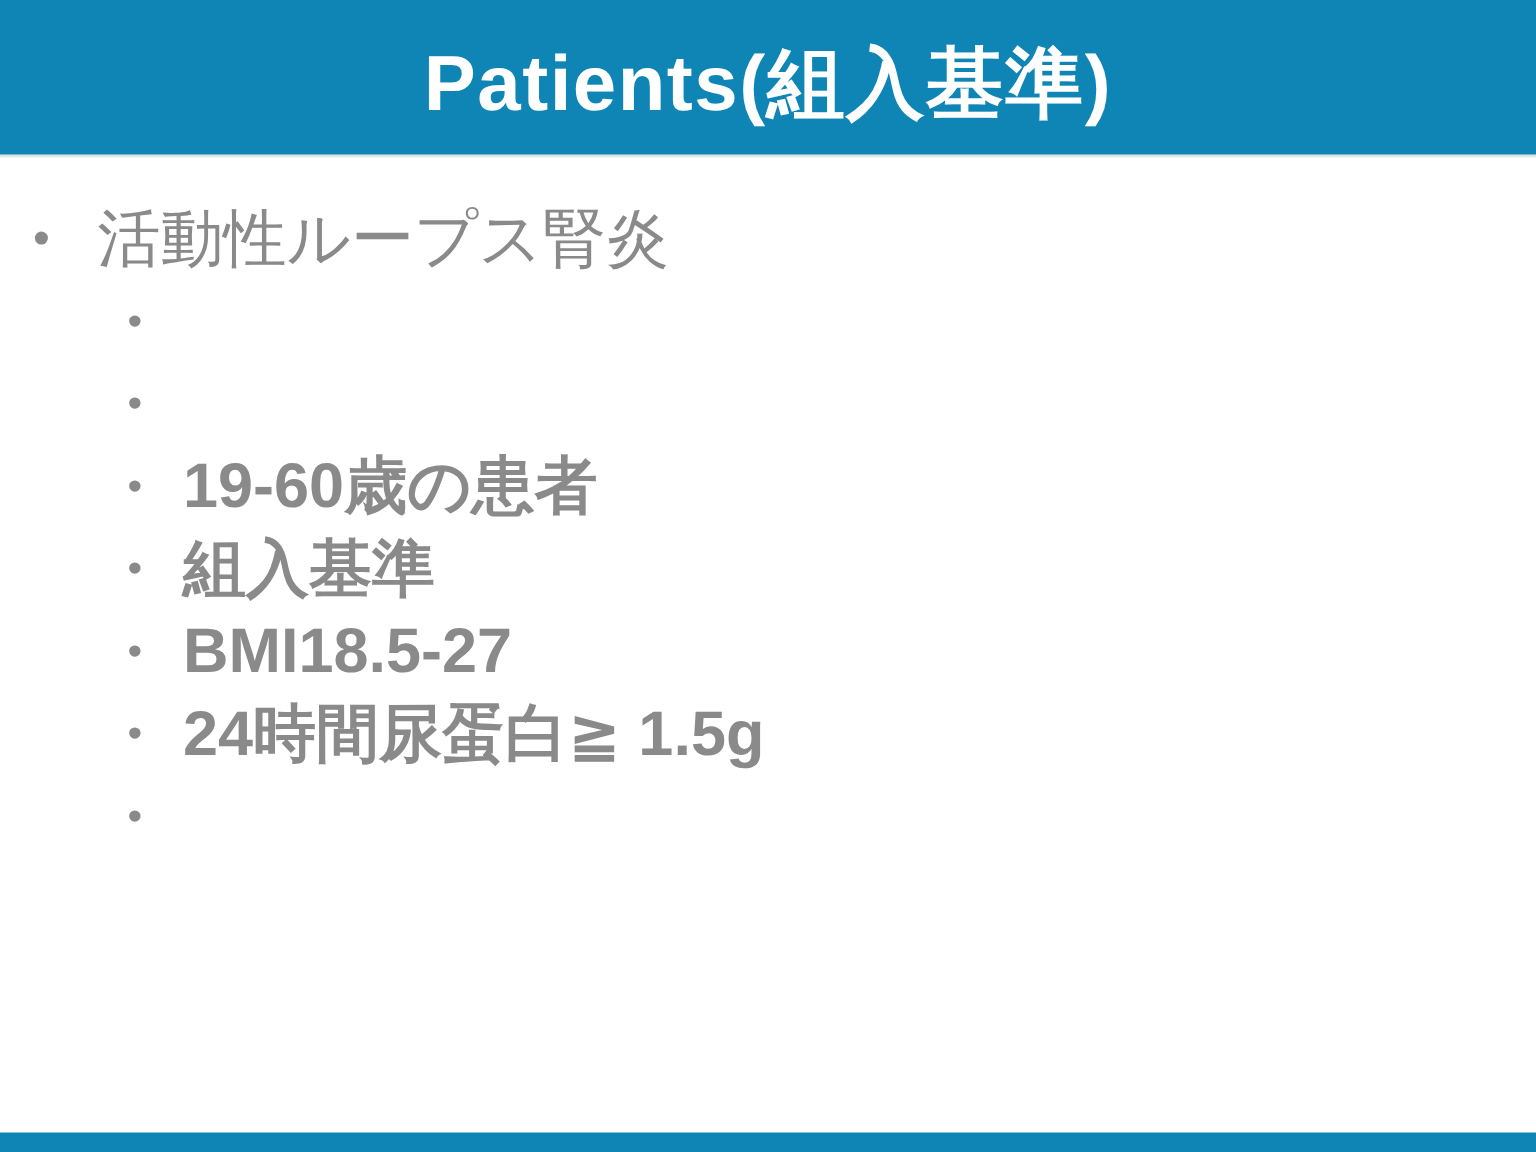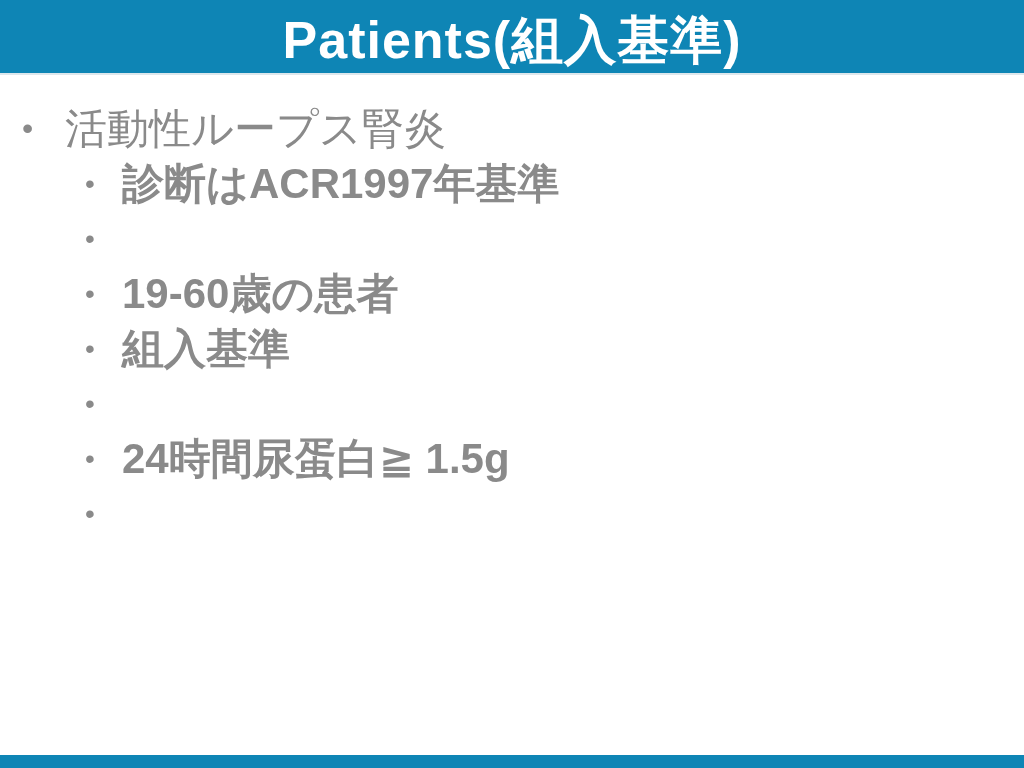--- a/index.html
+++ b/index.html
@@ -5,21 +5,21 @@
   html, body { margin: 0; padding: 0; }
   body { width: 1024px; height: 768px; background: #ffffff; overflow: hidden; }
   .slide {
     position: relative;
     width: 1024px; height: 768px;
     background: #ffffff;
     font-family: "Liberation Sans", "DejaVu Sans", sans-serif;
     overflow: hidden;
   }
   .title-bar {
-    height: 73px;
+    height: 103px;
     background: #0e85b5;
     display: flex;
     align-items: center;
     justify-content: center;
     box-shadow: 0 2px 0 rgba(120, 160, 180, 0.25);
   }
   .title-bar h1 {
     margin: 0;
     padding-top: 8px;
     color: #ffffff;
@@ -73,35 +73,35 @@
   <main class="content">
 
     <div class="row">
       <span class="bullet b1">•</span>
       <span class="l1-text">活動性ループス腎炎</span>
     </div>
 
     <div class="l2-list">
       <div class="row">
         <span class="bullet b2">•</span>
-        <span class="l2-text">診断はACR1997年基準</span>
       </div>
       <div class="row">
         <span class="bullet b2">•</span>
       </div>
       <div class="row">
         <span class="bullet b2">•</span>
         <span class="l2-text">19-60歳の患者</span>
       </div>
       <div class="row">
         <span class="bullet b2">•</span>
         <span class="l2-text">組入基準</span>
       </div>
       <div class="row">
         <span class="bullet b2">•</span>
+        <span class="l2-text">BMI18.5-27</span>
       </div>
       <div class="row">
         <span class="bullet b2">•</span>
         <span class="l2-text">24時間尿蛋白≧ 1.5g</span>
       </div>
       <div class="row">
         <span class="bullet b2">•</span>
       </div>
     </div>
 

